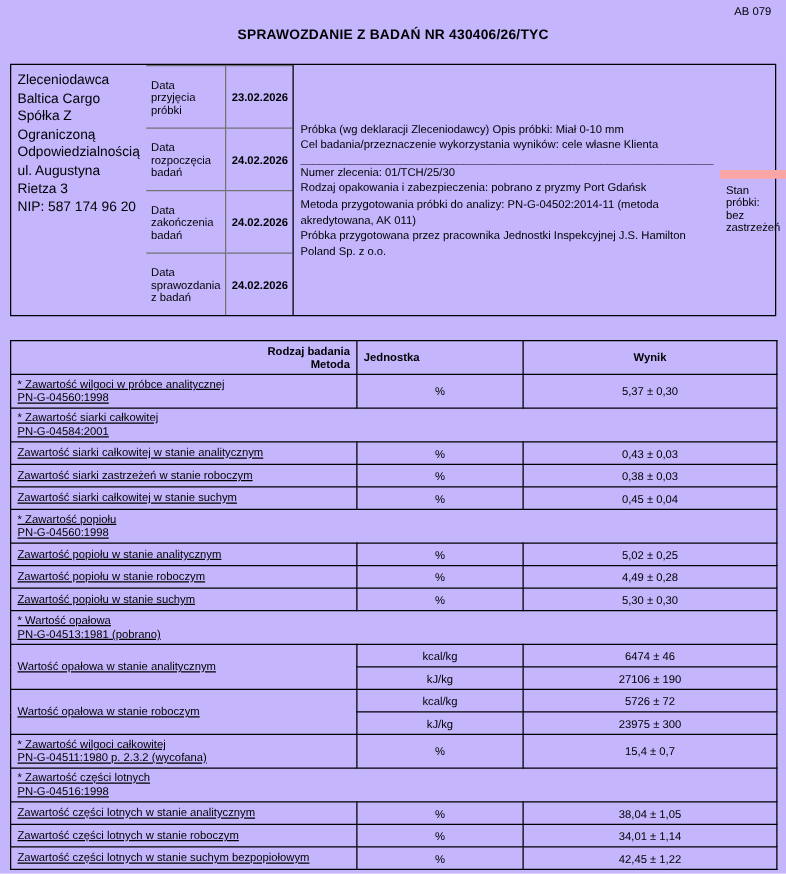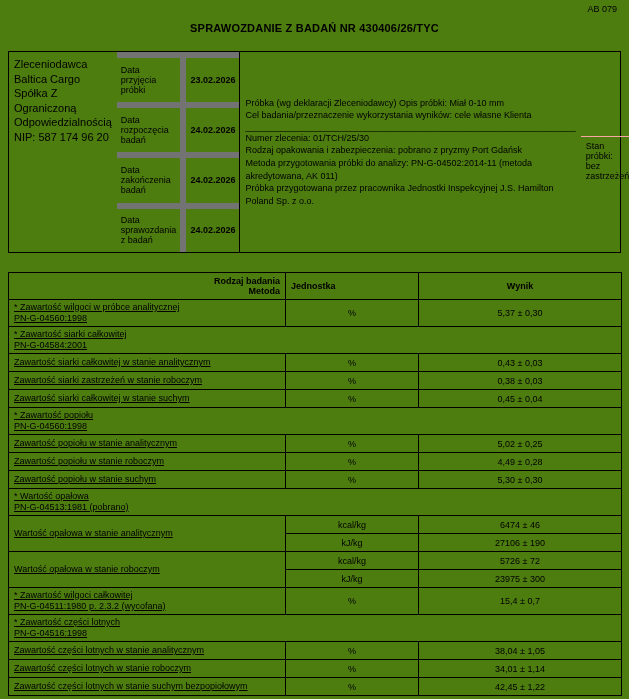--- a/index.html
+++ b/index.html
@@ -2,39 +2,39 @@
 <html><head>
 <meta charset="utf-8">
 <style>
   * { margin:0; padding:0; box-sizing:border-box; }
   html,body { background:#fff; }
   body {
     width:629px; height:699px;
     font-family:"Liberation Sans","DejaVu Sans",sans-serif;
     color:#000;
   }
-  .page { position:relative; width:629px; height:699px; padding:8px; background:#4d7c0f; }
+  .page { position:relative; width:629px; height:699px; padding:8px; background:#c4b5fd; }
   .ref-code { position:absolute; top:4px; right:12px; font-size:9px; }
   .report-title { text-align:center; font-weight:bold; font-size:11px; margin-top:14px; letter-spacing:.2px; }
 
   
   .info-box { display:flex; border:1px solid #000; margin-top:17px; height:202px; }
   .info-left { width:275px; display:flex; flex-direction:row; justify-content:space-between; }
   .client-block { padding:5px 5px; font-size:11px; line-height:1.32; }
   .dates-table { width:100%; border-collapse:collapse; font-size:9px; }
-  .dates-table td { border:6px solid #737373; padding:2px 4px; height:18px; vertical-align:middle;margin-left:24px; }
+  .dates-table td { border:1px solid #737373; padding:2px 4px; height:18px; vertical-align:middle;margin-left:24px; }
   .dates-table td:first-child { border-left:none; }
   .dates-table td:last-child { border-right:none; }
   .dates-table tr:last-child td { border-bottom:none; }
   .dates-table td.date-val { font-weight:bold; width:127px; }
 
   .info-right { flex:1; border-left:1px solid #000; display:flex; font-size:9px;align-items:center; }
   .sample-top { flex:1; padding:4px 5px; line-height:1.40; }
   .sample-sep { overflow:hidden; white-space:nowrap; height:10px; line-height:10px; }
-  .sample-row-1 { border-top:1px solid #fca5a5; height:33px; padding:4px 5px; }
+  .sample-row-1 { border-top:7px solid #fca5a5; height:33px; padding:4px 5px; }
   .sample-row-2 { border-top:1px solid #000; height:37px; padding:8px 5px 4px; }
 
   
   .results { width:613px; border-collapse:collapse; margin-top:19px; font-size:9px; table-layout:fixed; }
   .results th, .results td { border:1px solid #000; padding:1px 5px; vertical-align:middle; }
   .results th { font-weight:bold; }
   .results .name-col { width:277px; text-align:right; }
   .results .unit-col { width:133px; text-align:left; }
   .results .result-col { width:203px; text-align:center; }
   .results td.unit-cell, .results td.result-cell { text-align:center; }
@@ -51,20 +51,21 @@
   <div class="ref-code">AB 079</div>
 
   <div class="report-title">SPRAWOZDANIE Z BADAŃ NR 430406/26/TYC</div>
 
   <div class="info-box">
     <div class="info-left">
       <div class="client-block">
         <div>Zleceniodawca</div>
         <div id="client-lines">
             <div>Baltica Cargo Spółka Z Ograniczoną Odpowiedzialnością</div>
+            <div>ul. Augustyna Rietza 3</div>
             <div>NIP: 587 174 96 20</div>
           </div>
       </div>
       <table class="dates-table">
         <tbody id="dates-body">
             <tr>
               <td>Data przyjęcia próbki</td>
               <td class="date-val">23.02.2026</td>
             </tr>
             <tr>

